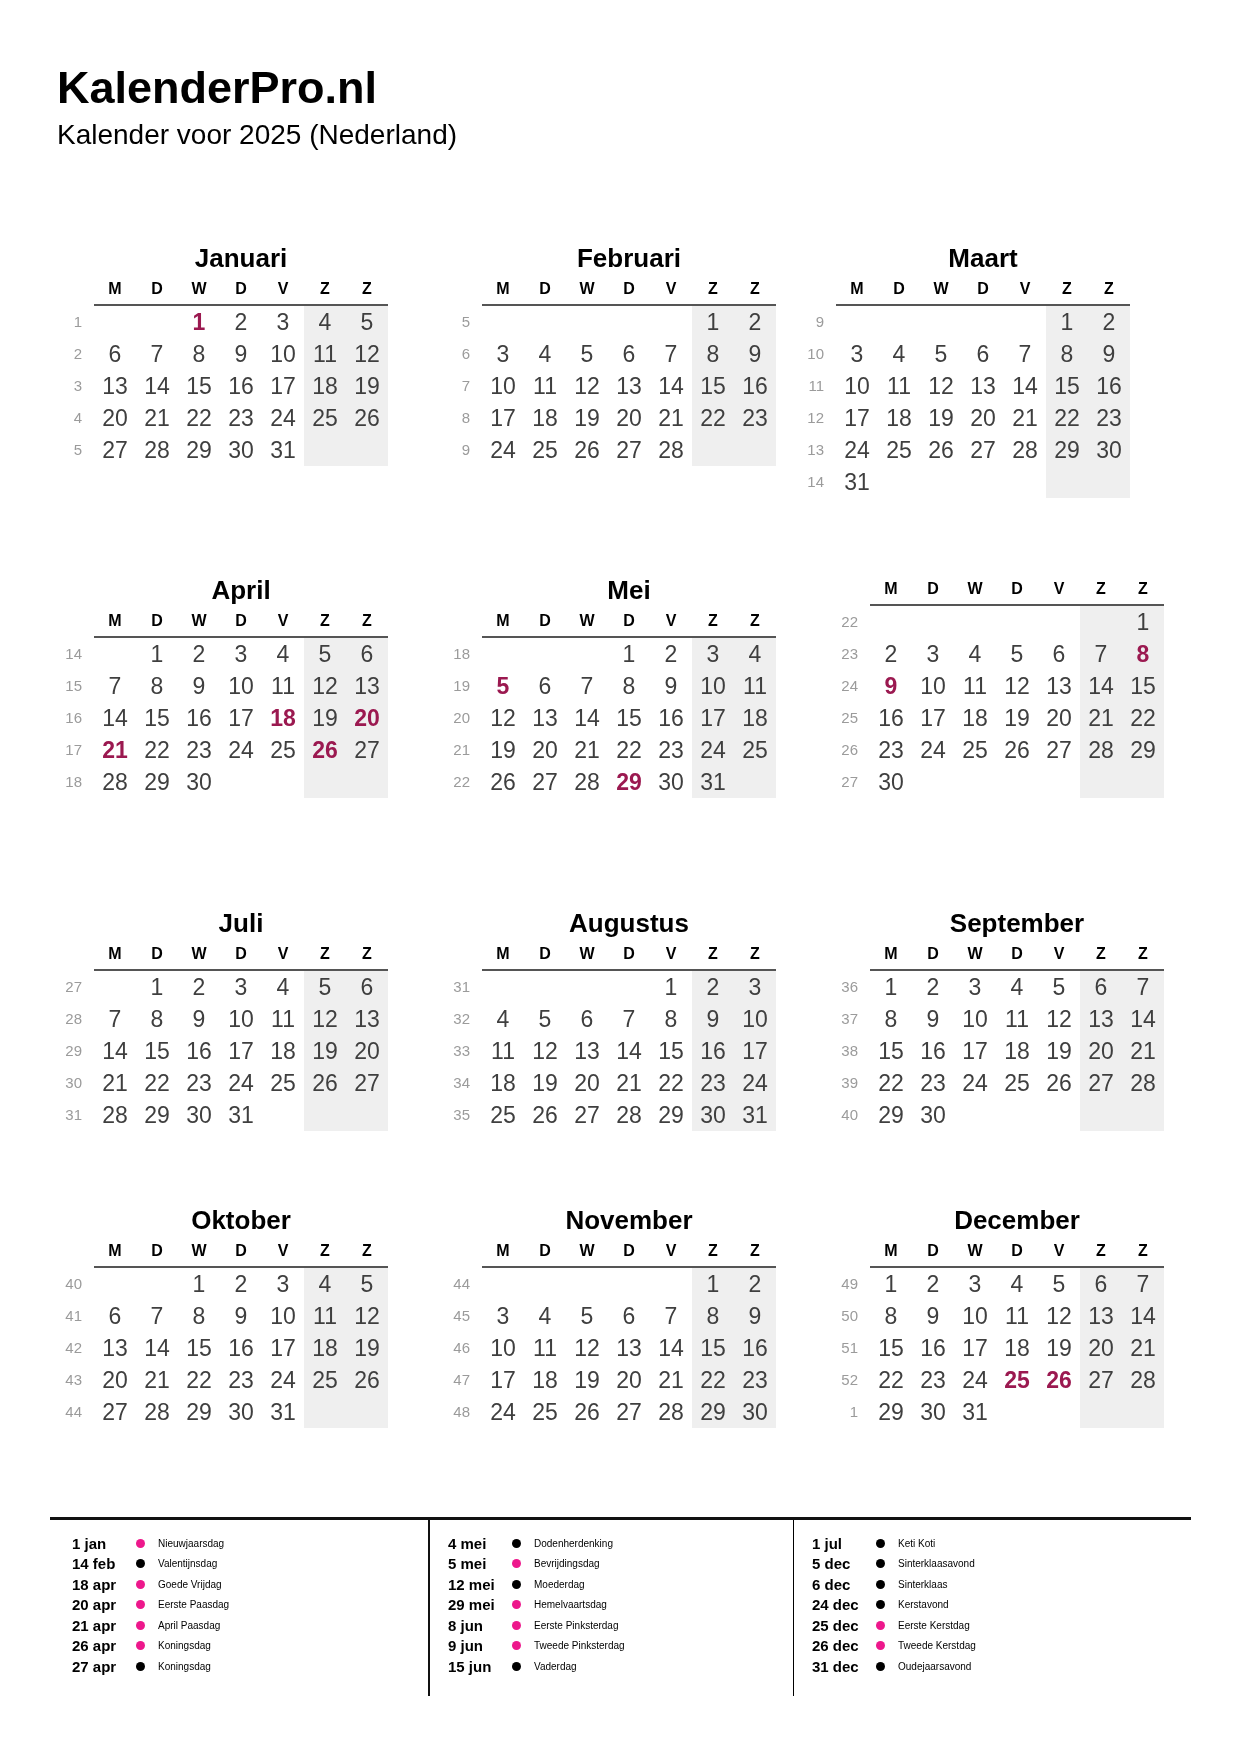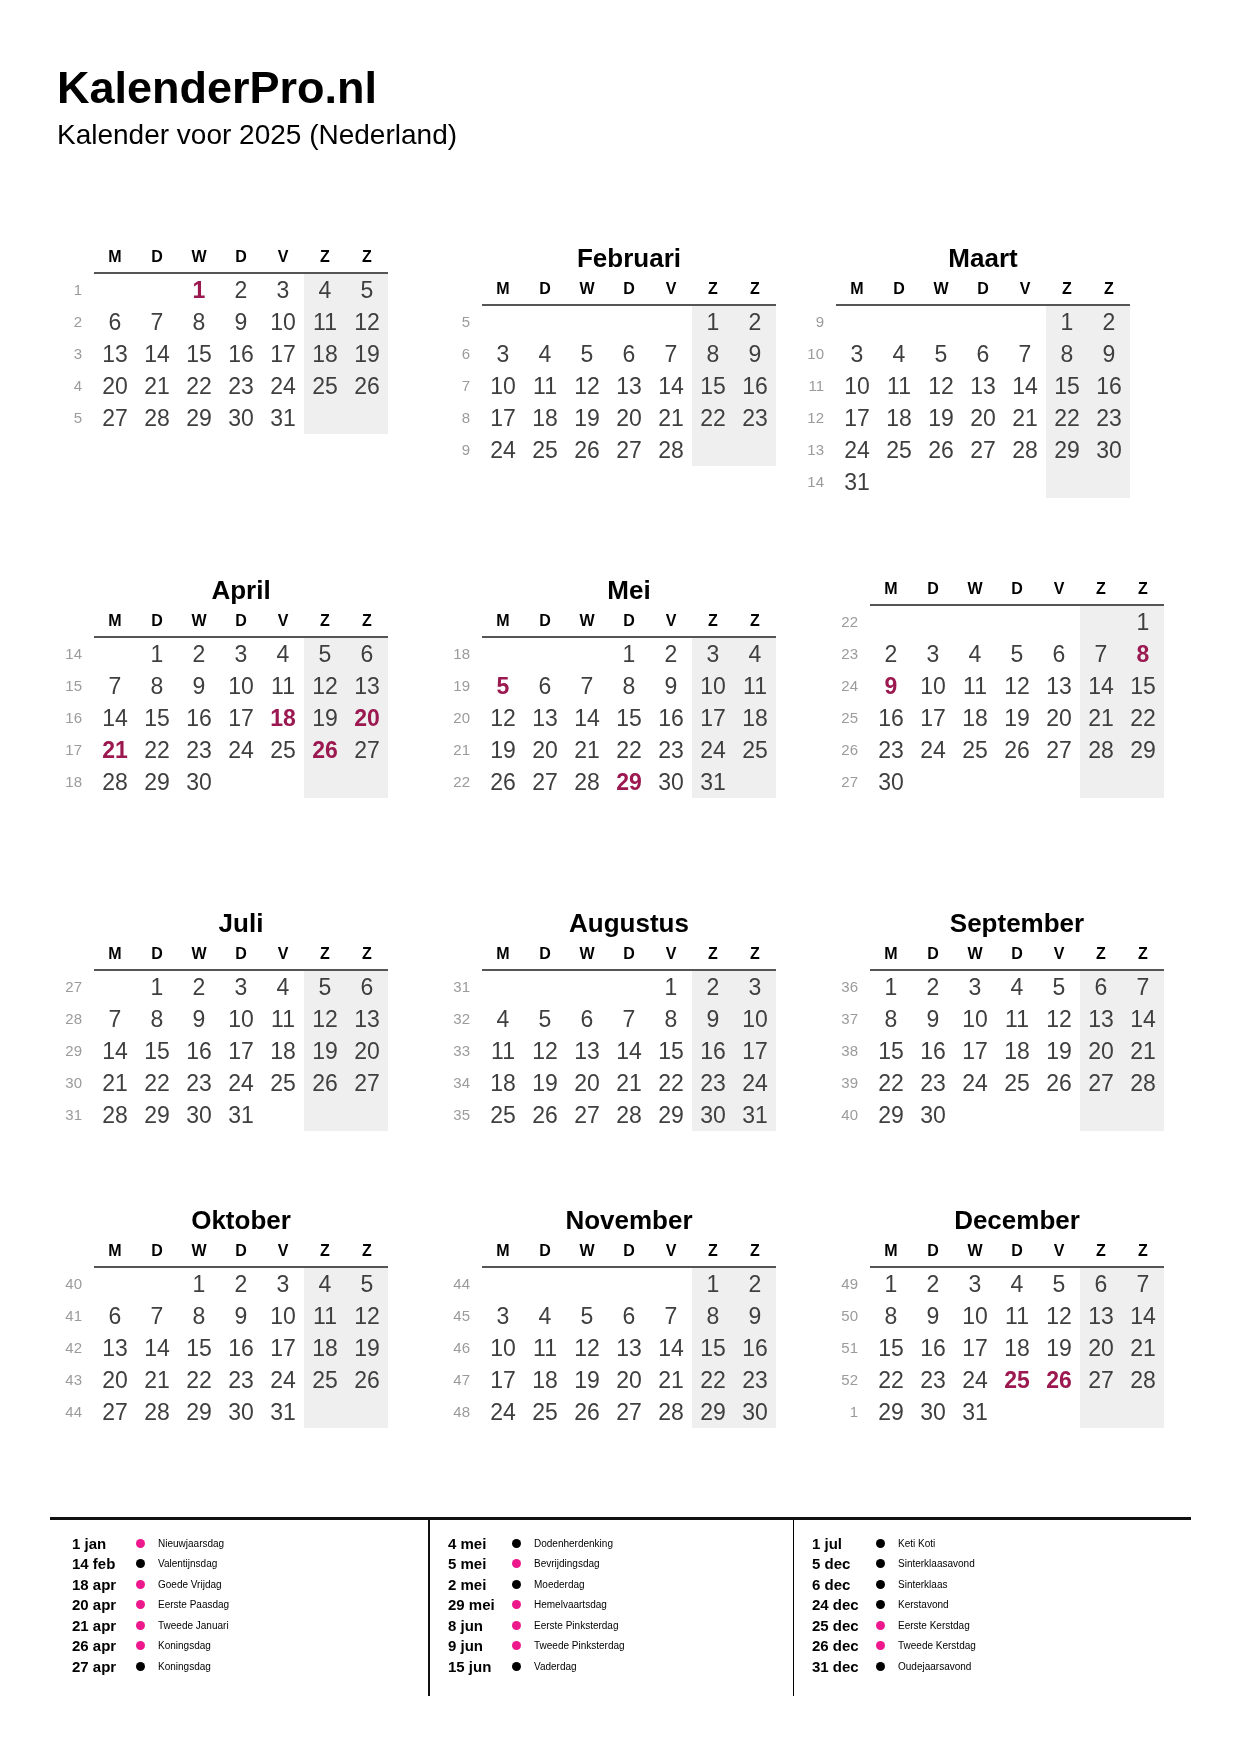--- a/index.html
+++ b/index.html
@@ -36,20 +36,21 @@
 </head>
 <body style="--hl: #9b1950; --pink: #ed188c; --day: #3f3f3f; --wk: #9b9b9b; --webg: #efefef;">
 
 <div class="page-header">
   <h1 class="site-title">KalenderPro.nl</h1>
   <div class="subtitle">Kalender voor 2025 (Nederland)</div>
 </div>
 
 <div class="months">
     <div class="month" style="left: 50px; top: 242px;">
+      <div class="mtitle">Januari</div>
       <div class="mgrid">
         <div class="hspacer"></div>
         <div class="hcell">M</div>
         <div class="hcell">D</div>
         <div class="hcell">W</div>
         <div class="hcell">D</div>
         <div class="hcell">V</div>
         <div class="hcell">Z</div>
         <div class="hcell">Z</div>
         <div class="wnum">1</div>
@@ -712,21 +713,21 @@
         <span class="llabel">Goede Vrijdag</span>
       </div>
       <div class="lrow">
         <span class="ldate">20 apr</span>
         <span class="lbullet" style="background: rgb(237, 24, 140);"></span>
         <span class="llabel">Eerste Paasdag</span>
       </div>
       <div class="lrow">
         <span class="ldate">21 apr</span>
         <span class="lbullet" style="background: rgb(237, 24, 140);"></span>
-        <span class="llabel">Tweede Januari</span>
+        <span class="llabel">April Paasdag</span>
       </div>
       <div class="lrow">
         <span class="ldate">26 apr</span>
         <span class="lbullet" style="background: rgb(237, 24, 140);"></span>
         <span class="llabel">Koningsdag</span>
       </div>
       <div class="lrow">
         <span class="ldate">27 apr</span>
         <span class="lbullet" style="background: rgb(0, 0, 0);"></span>
         <span class="llabel">Koningsdag</span>
@@ -737,21 +738,21 @@
         <span class="ldate">4 mei</span>
         <span class="lbullet" style="background: rgb(0, 0, 0);"></span>
         <span class="llabel">Dodenherdenking</span>
       </div>
       <div class="lrow">
         <span class="ldate">5 mei</span>
         <span class="lbullet" style="background: rgb(237, 24, 140);"></span>
         <span class="llabel">Bevrijdingsdag</span>
       </div>
       <div class="lrow">
-        <span class="ldate">2 mei</span>
+        <span class="ldate">12 mei</span>
         <span class="lbullet" style="background: rgb(0, 0, 0);"></span>
         <span class="llabel">Moederdag</span>
       </div>
       <div class="lrow">
         <span class="ldate">29 mei</span>
         <span class="lbullet" style="background: rgb(237, 24, 140);"></span>
         <span class="llabel">Hemelvaartsdag</span>
       </div>
       <div class="lrow">
         <span class="ldate">8 jun</span>

